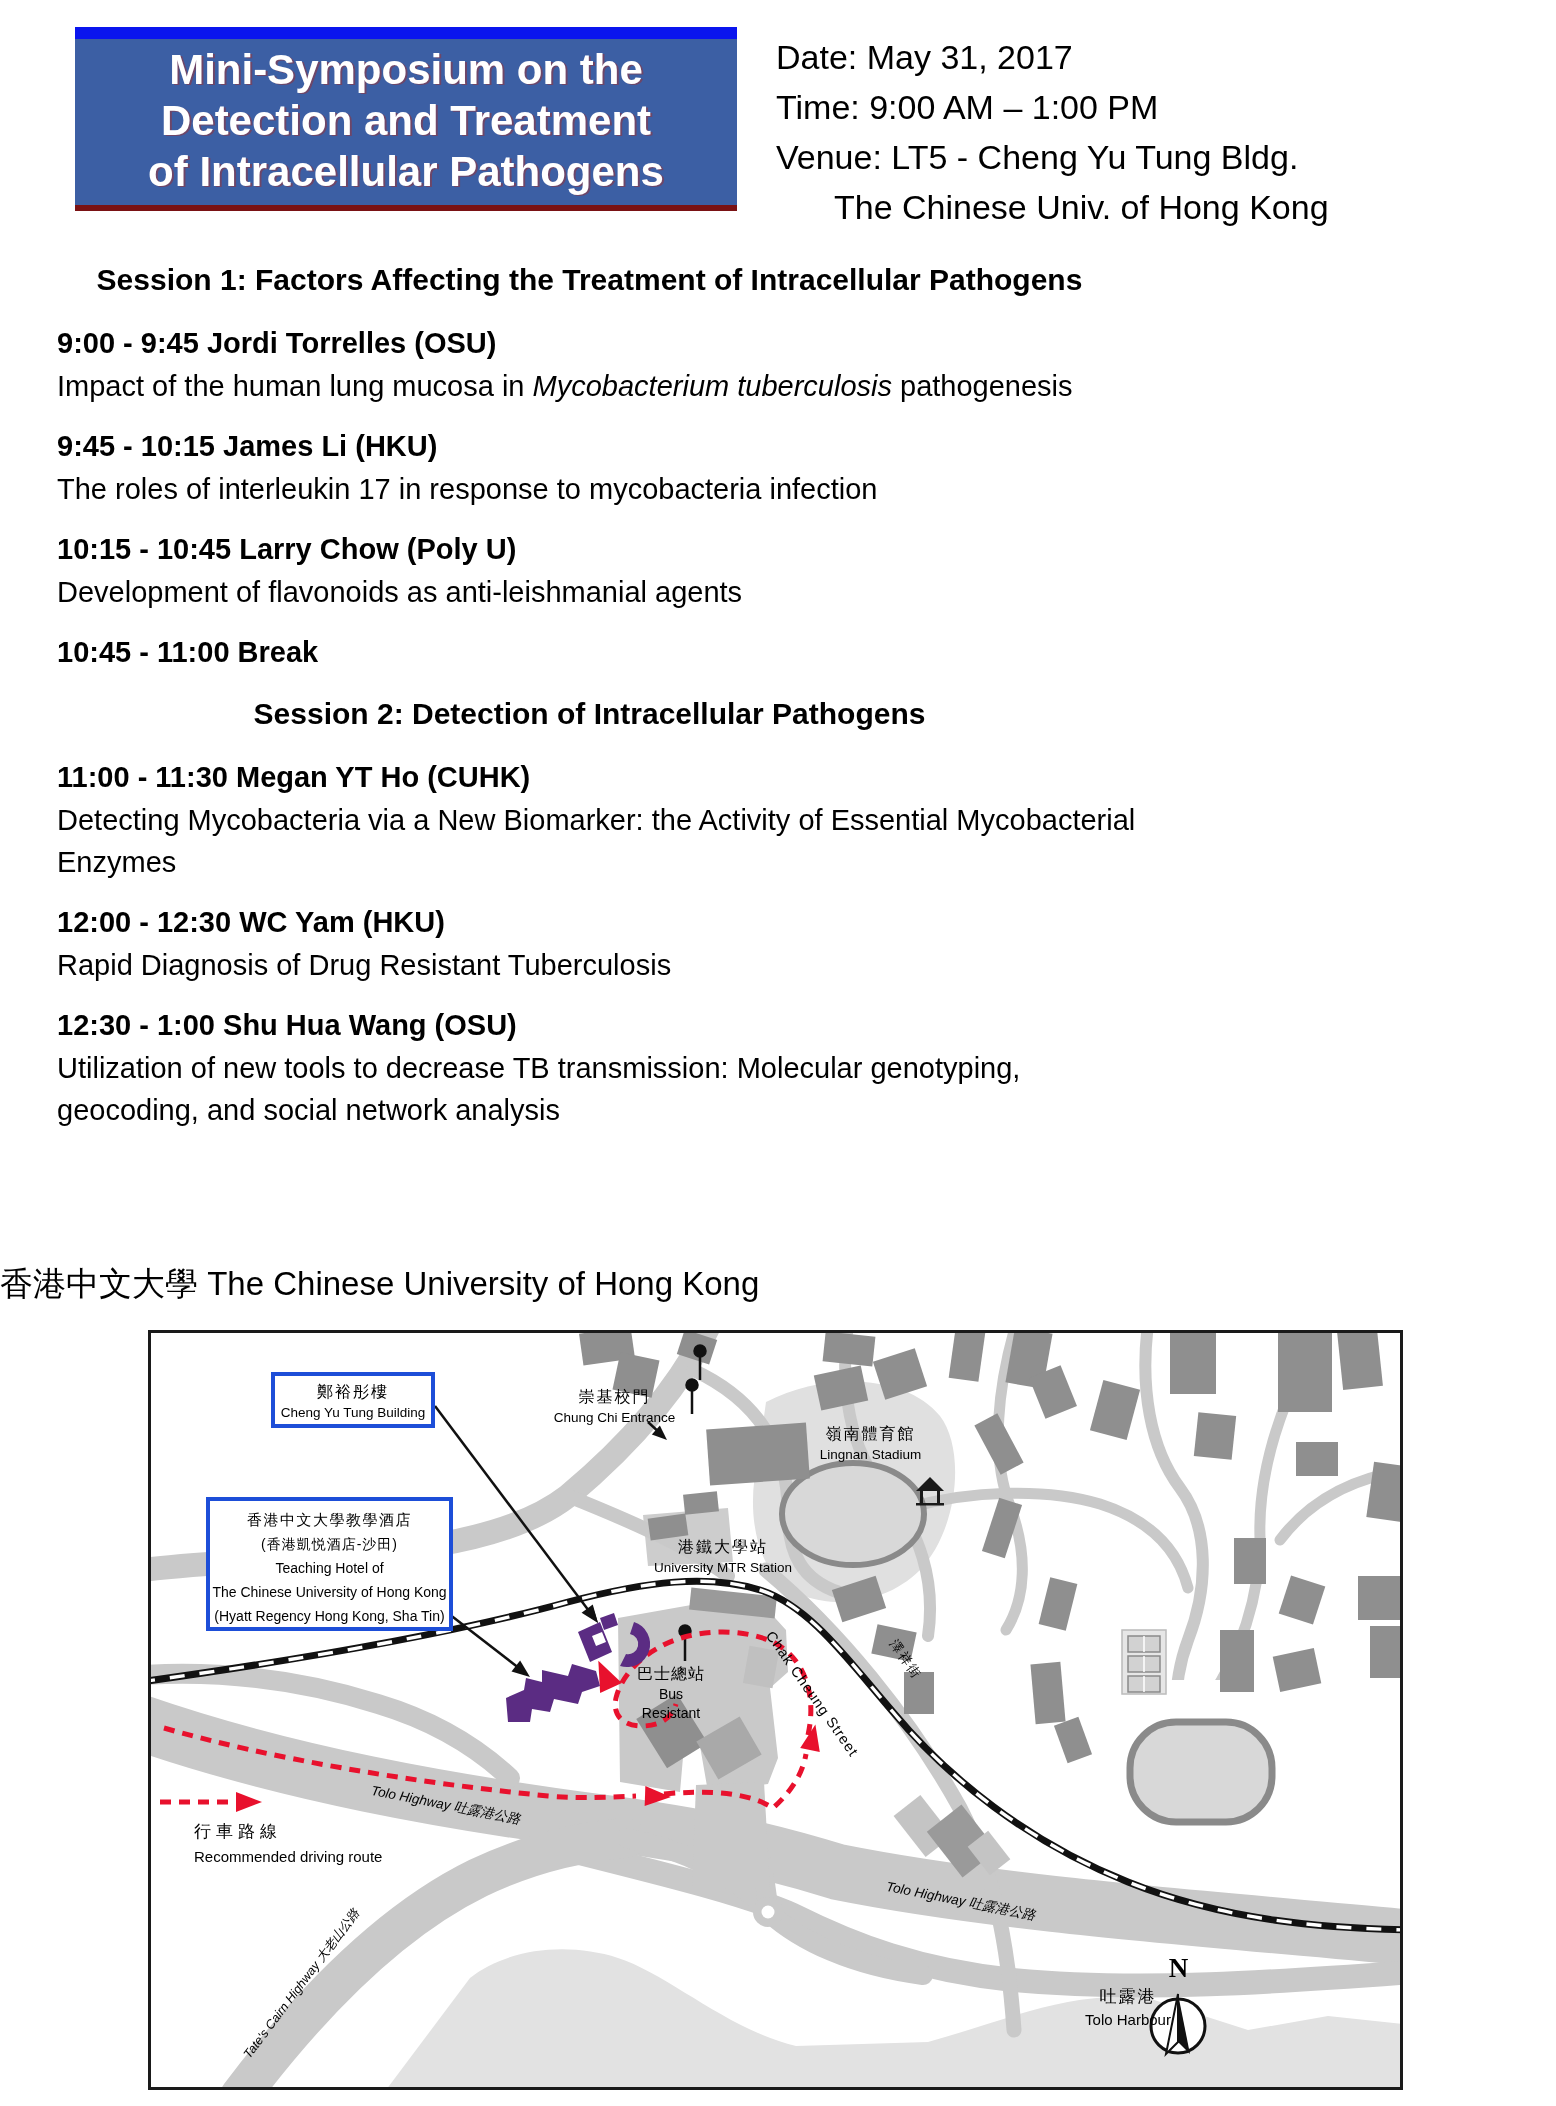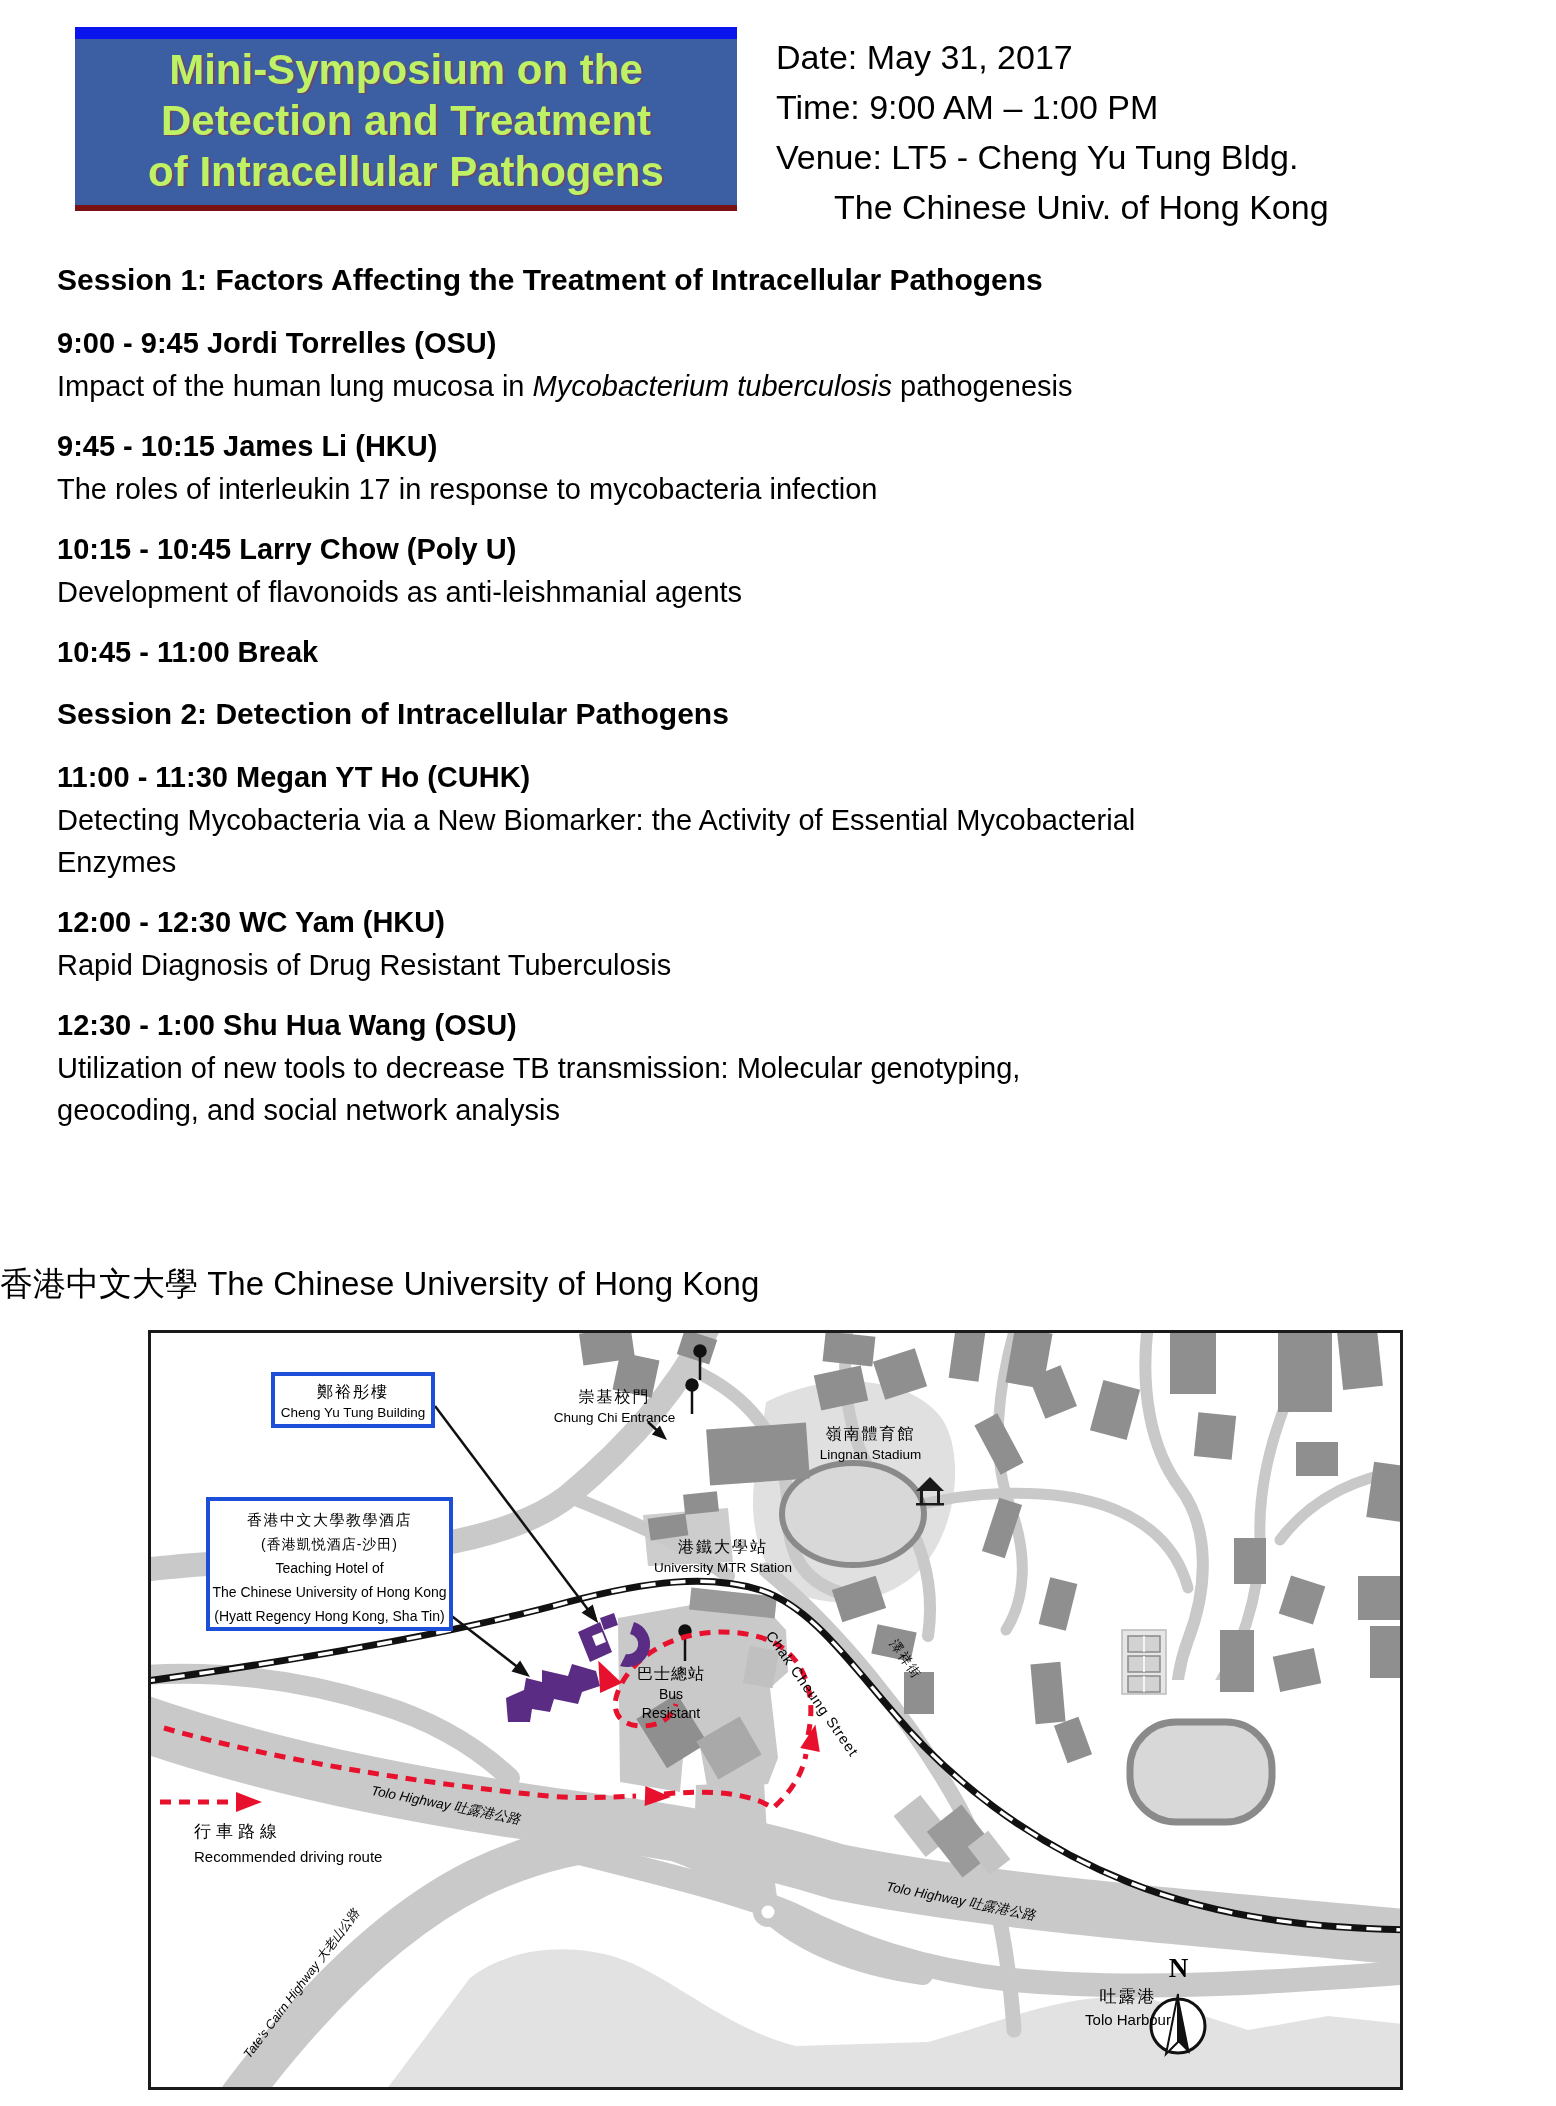--- a/index.html
+++ b/index.html
@@ -6,29 +6,29 @@
   body{
     width:1556px;height:2106px;position:relative;background:#ffffff;color:#000;
     font-family:"Liberation Sans", sans-serif;
   }
   
   .title-box{position:absolute;left:75px;top:27px;width:662px;}
   .strip-top{height:12px;background:#0a15ee;}
   .strip-bottom{height:6px;background:#7a1214;}
   .title-body{background:#3c5fa4;text-align:center;padding:5px 8px 8px;}
   .title-line{
-    color:#bef264;font-weight:bold;font-size:42px;line-height:51px;
+    color:#ffffff;font-weight:bold;font-size:42px;line-height:51px;
     text-shadow:2px 1px 0 rgba(170,40,30,.45);white-space:nowrap;
   }
   
   .info-block{position:absolute;left:776px;top:32px;font-size:34px;line-height:50px;}
   .info-indent{padding-left:58px;}
   
   #schedule{position:absolute;left:57px;top:258px;width:1460px;font-size:29px;}
-  .heading-wrap{width:1065px;margin:0 0 21px 0;}
+  .heading-wrap{width:1065px;text-align:center;margin:0 0 21px 0;}
   .heading-wrap.later{margin-top:10px;}
   .session-heading{font-weight:bold;font-size:30px;line-height:43px;}
   .talk{margin-bottom:18px;}
   .talk-time{font-weight:bold;line-height:43px;}
   .talk-title{line-height:42px;}
   .it{font-style:italic;}
   
   .map-title{position:absolute;top:1262px;left:0;width:100%;text-align:left;font-size:33px;}
   .map{position:absolute;left:148px;top:1330px;width:1255px;height:760px;}
   .map svg{position:absolute;left:0;top:0;}

